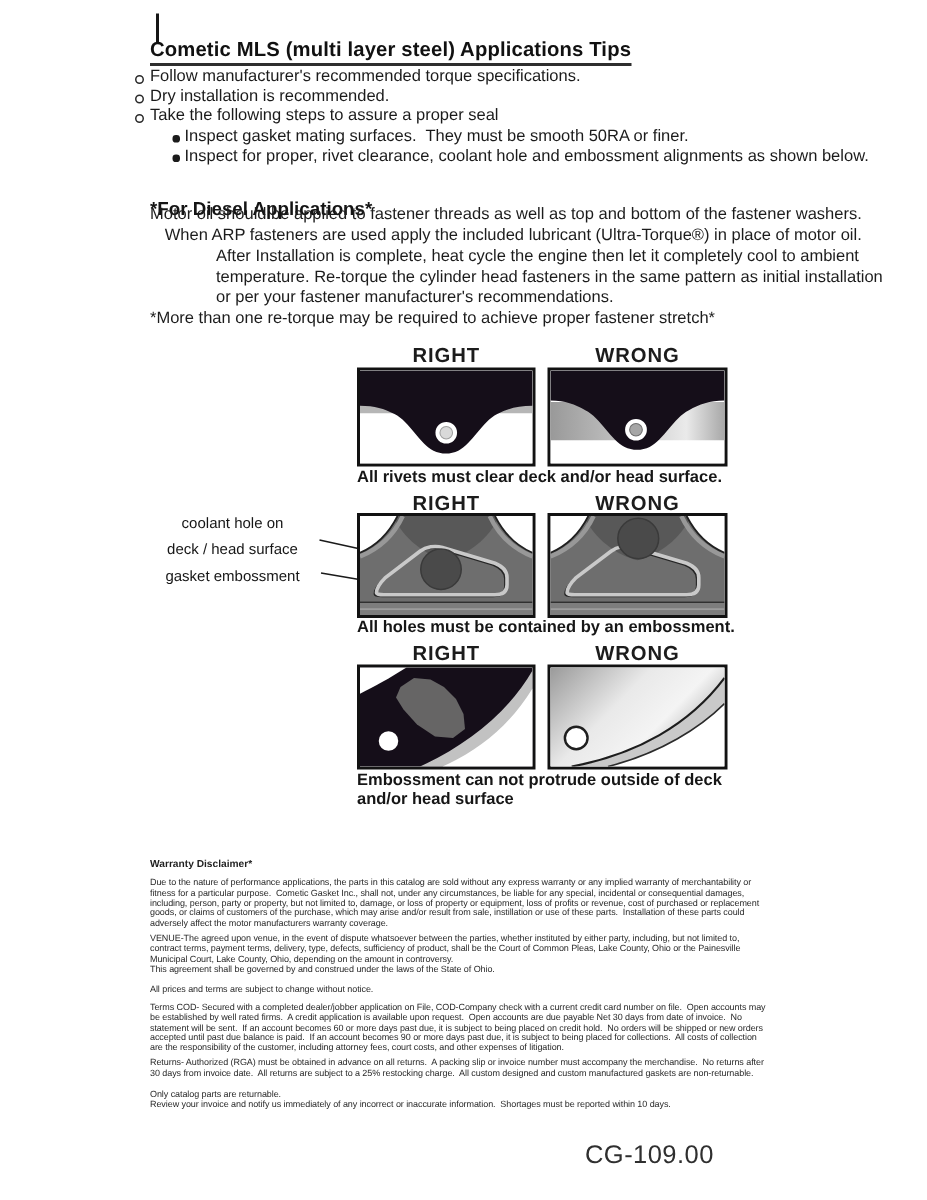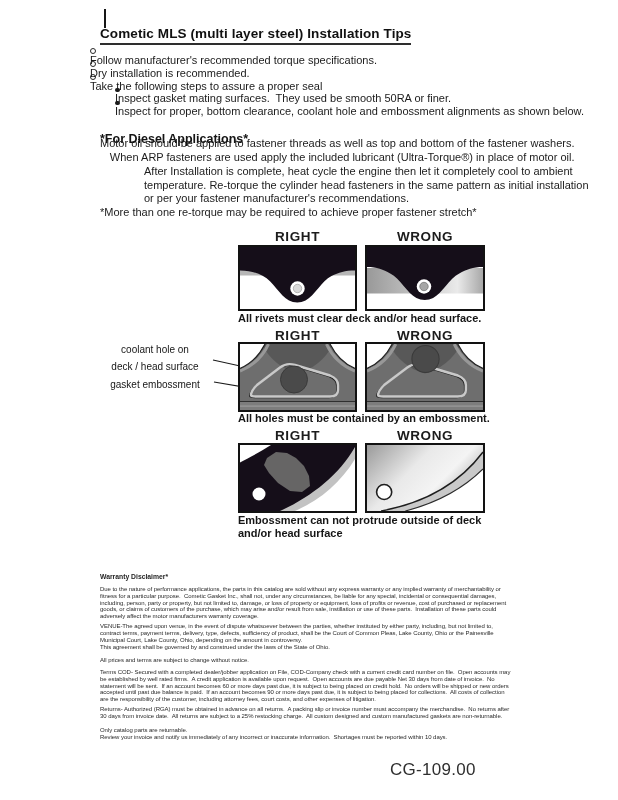--- a/index.html
+++ b/index.html
@@ -3,21 +3,21 @@
 <meta charset="utf-8">
 <style>
   html,body{margin:0;padding:0;background:#fff;}
   .page{position:relative;width:618px;height:800px;background:#ffffff;
         font-family:"Liberation Sans",sans-serif;color:#1b1b1b;overflow:hidden;}
   .abs{position:absolute;}
   .stray{width:2px;height:19px;background:#161616;}
   .title{font-size:13.5px;font-weight:700;color:#111;
          border-bottom:2px solid #2e2e2e;padding-bottom:2px;letter-spacing:.1px;display:inline-block;}
   .tips{font-size:11px;}
-  .tipline{display:flex;align-items:flex-start;height:13.2px;flex-direction:column;}
+  .tipline{display:flex;align-items:center;height:13.2px;}
   .tipline span.txt{white-space:pre;}
   .b-hollow{width:4px;height:4px;border:1px solid #2a2a2a;border-radius:50%;margin:3.6px 4px 0 0;flex:none;}
   .b-solid{width:4.5px;height:4.5px;background:#1b1b1b;border-radius:50%;margin:3.6px 3.5px 0 0;flex:none;}
   .sub{margin-left:25px;}
   .h2{font-size:12.5px;font-weight:700;color:#141414;}
   .body-par{font-size:11px;line-height:13.6px;white-space:pre;color:#1c1c1c;}
   .dg-label{font-size:13.5px;font-weight:700;letter-spacing:.6px;text-align:center;color:#1c1c1c;}
   .dg{border:2px solid #121212;box-sizing:border-box;background:#fff;}
   .dg svg{display:block;}
   .caption{font-size:11px;font-weight:700;white-space:pre;color:#161616;line-height:12.5px;}
@@ -27,43 +27,43 @@
   .docnum{font-size:17px;color:#2f2f2f;letter-spacing:.3px;}
 </style>
 </head>
 <body>
 
 <div class="page">
 
   <div class="abs stray" style="left:104px;top:9px;"></div>
 
   <div class="abs" style="left:100px;top:24px;">
-    <span class="title">Cometic MLS (multi layer steel) Installation Tips</span>
+    <span class="title">Cometic MLS (multi layer steel) Applications Tips</span>
   </div>
 
   <div class="abs tips" style="left:90px;top:44.5px;width:470px;">
     <div class="tipline">
       <span class="b-hollow"></span>
       <span class="txt">Follow manufacturer's recommended torque specifications.</span>
     </div>
     <div class="tipline">
       <span class="b-hollow"></span>
       <span class="txt">Dry installation is recommended.</span>
     </div>
     <div class="tipline">
       <span class="b-hollow"></span>
       <span class="txt">Take the following steps to assure a proper seal</span>
     </div>
     <div class="tipline sub">
       <span class="b-solid"></span>
-      <span class="txt">Inspect gasket mating surfaces.  They used be smooth 50RA or finer.</span>
+      <span class="txt">Inspect gasket mating surfaces.  They must be smooth 50RA or finer.</span>
     </div>
     <div class="tipline sub">
       <span class="b-solid"></span>
-      <span class="txt">Inspect for proper, bottom clearance, coolant hole and embossment alignments as shown below.</span>
+      <span class="txt">Inspect for proper, rivet clearance, coolant hole and embossment alignments as shown below.</span>
     </div>
   </div>
 
   <div class="abs h2" style="left:100px;top:132px;">*For Diesel Applications*</div>
   <div class="abs body-par" style="left:100px;top:137px;text-align:right;">Motor oil should be applied to fastener threads as well as top and bottom of the fastener washers.
 When ARP fasteners are used apply the included lubricant (Ultra-Torque®) in place of motor oil.</div>
   <div class="abs body-par" style="left:100px;top:165px;margin-left:44px;">After Installation is complete, heat cycle the engine then let it completely cool to ambient
 temperature. Re-torque the cylinder head fasteners in the same pattern as initial installation
 or per your fastener manufacturer's recommendations.</div>
   <div class="abs body-par" style="left:100px;top:206px;">*More than one re-torque may be required to achieve proper fastener stretch*</div>

